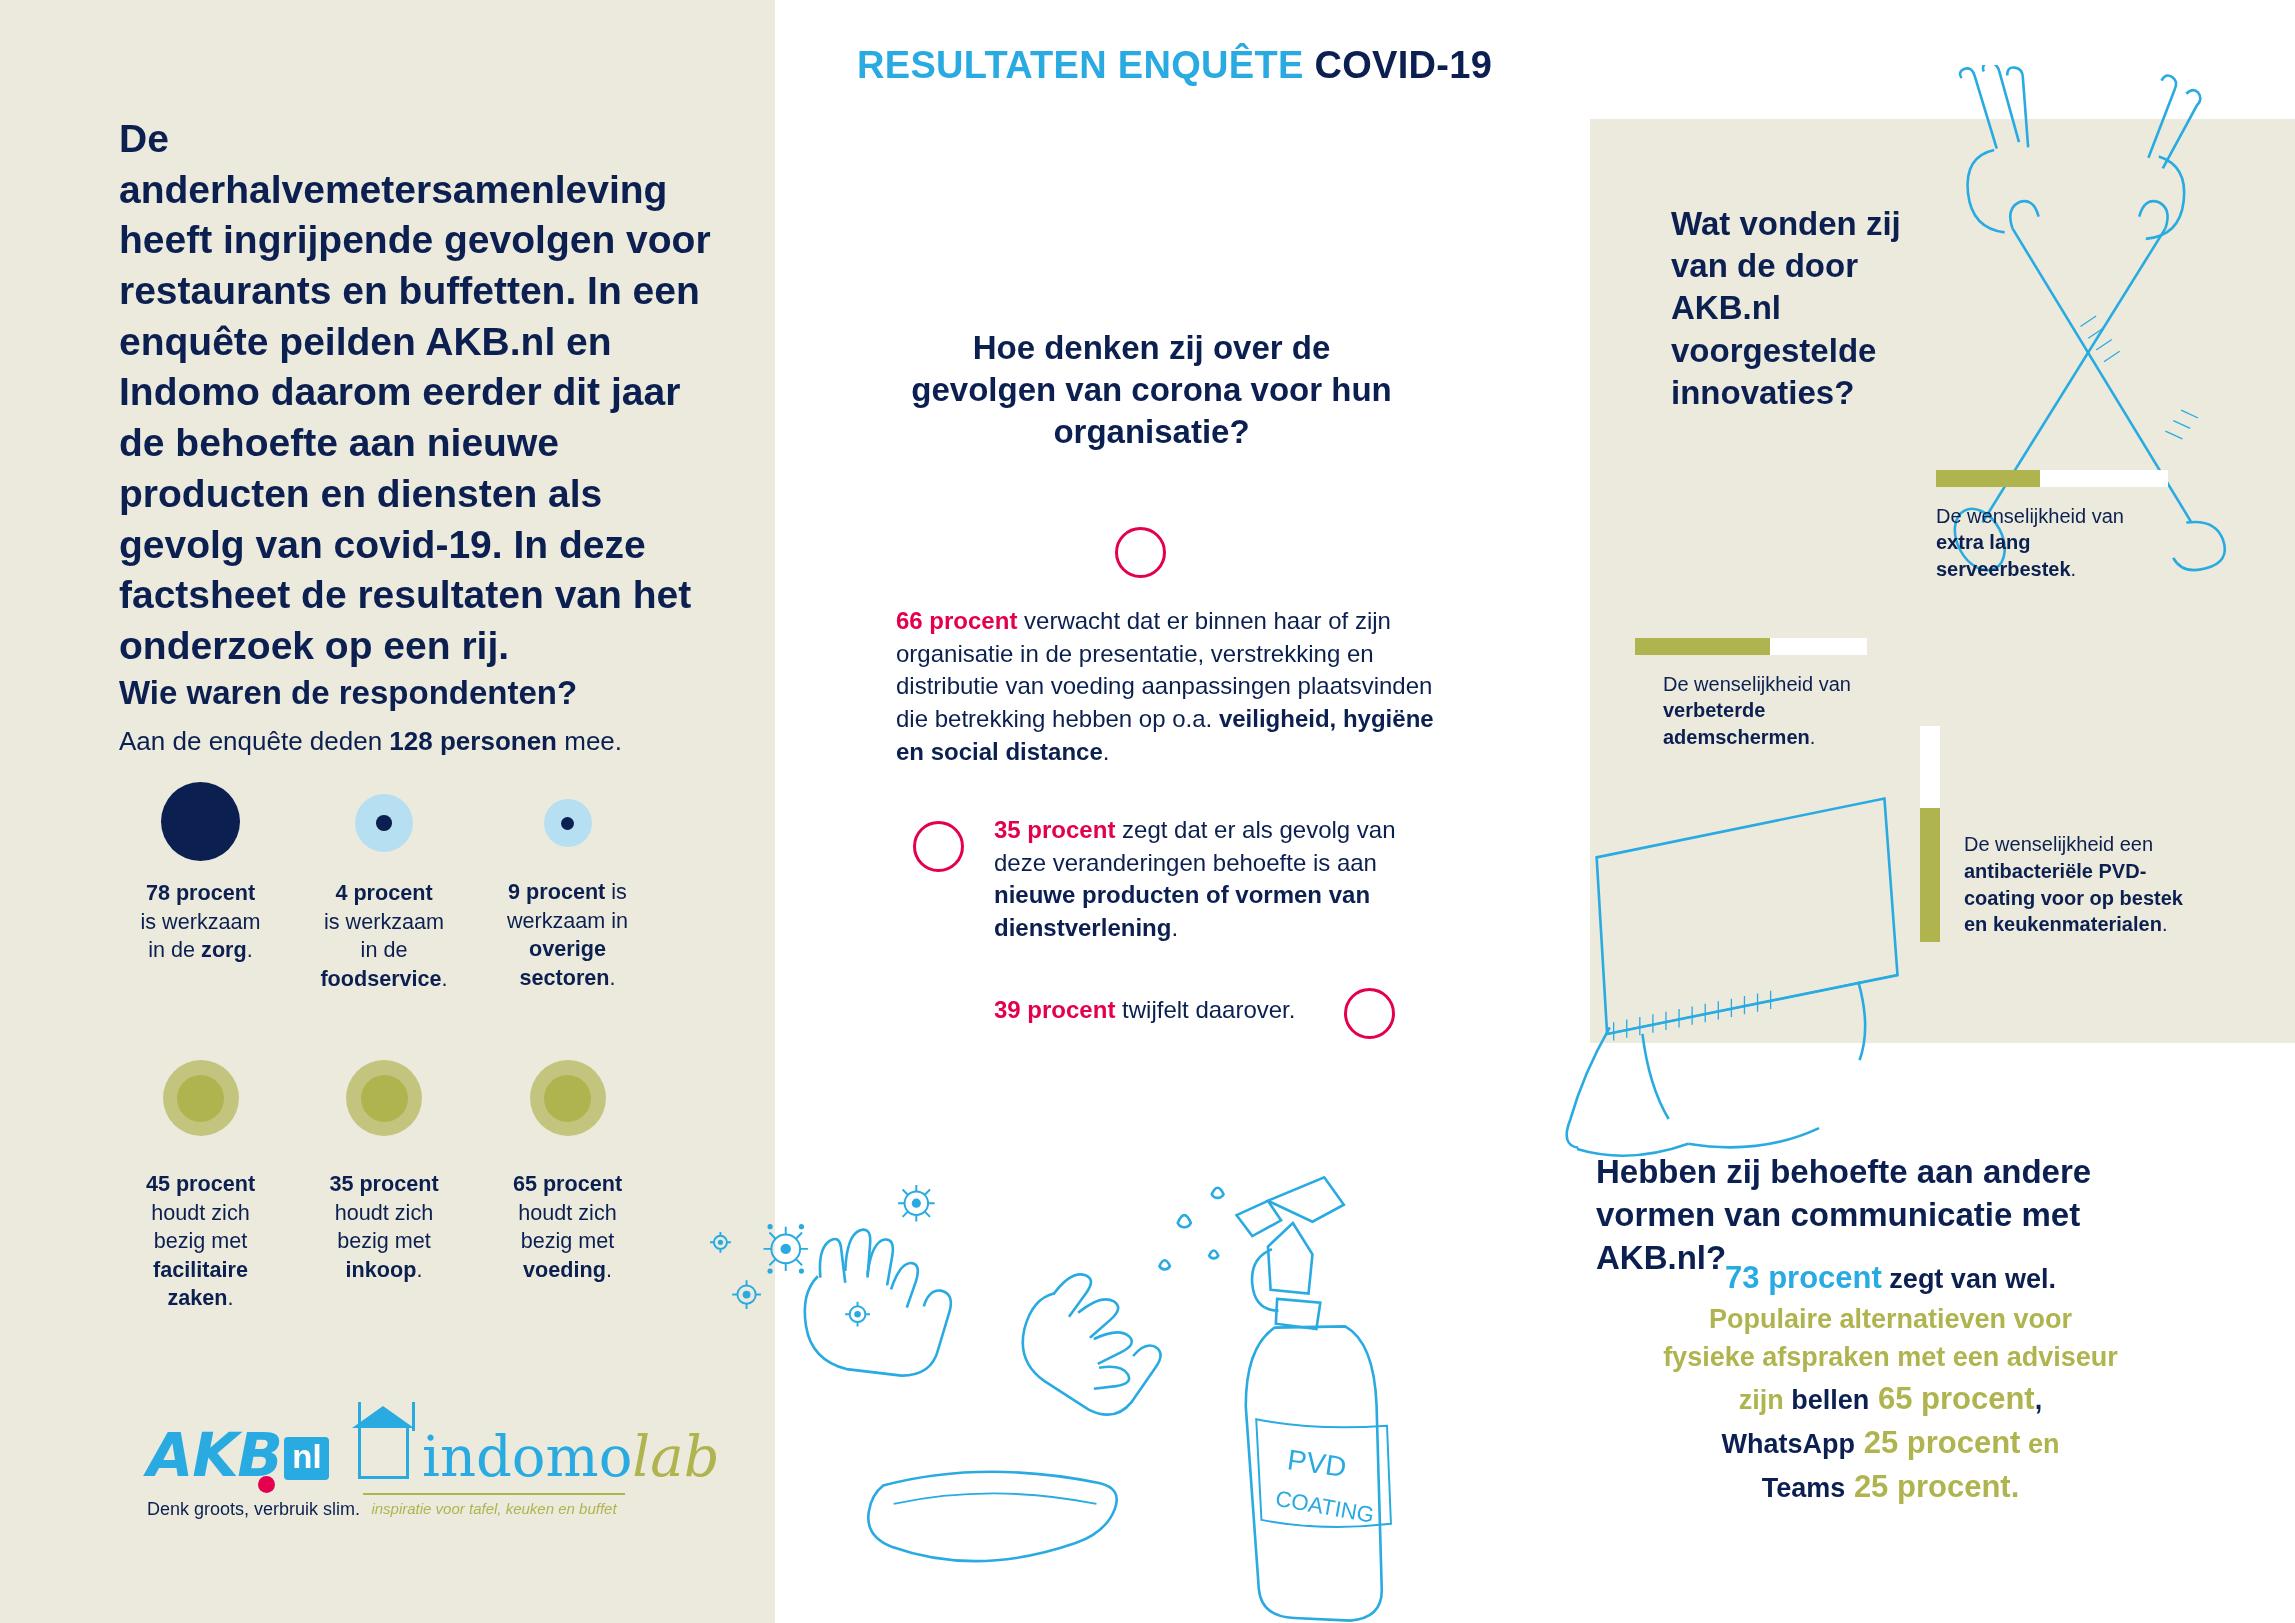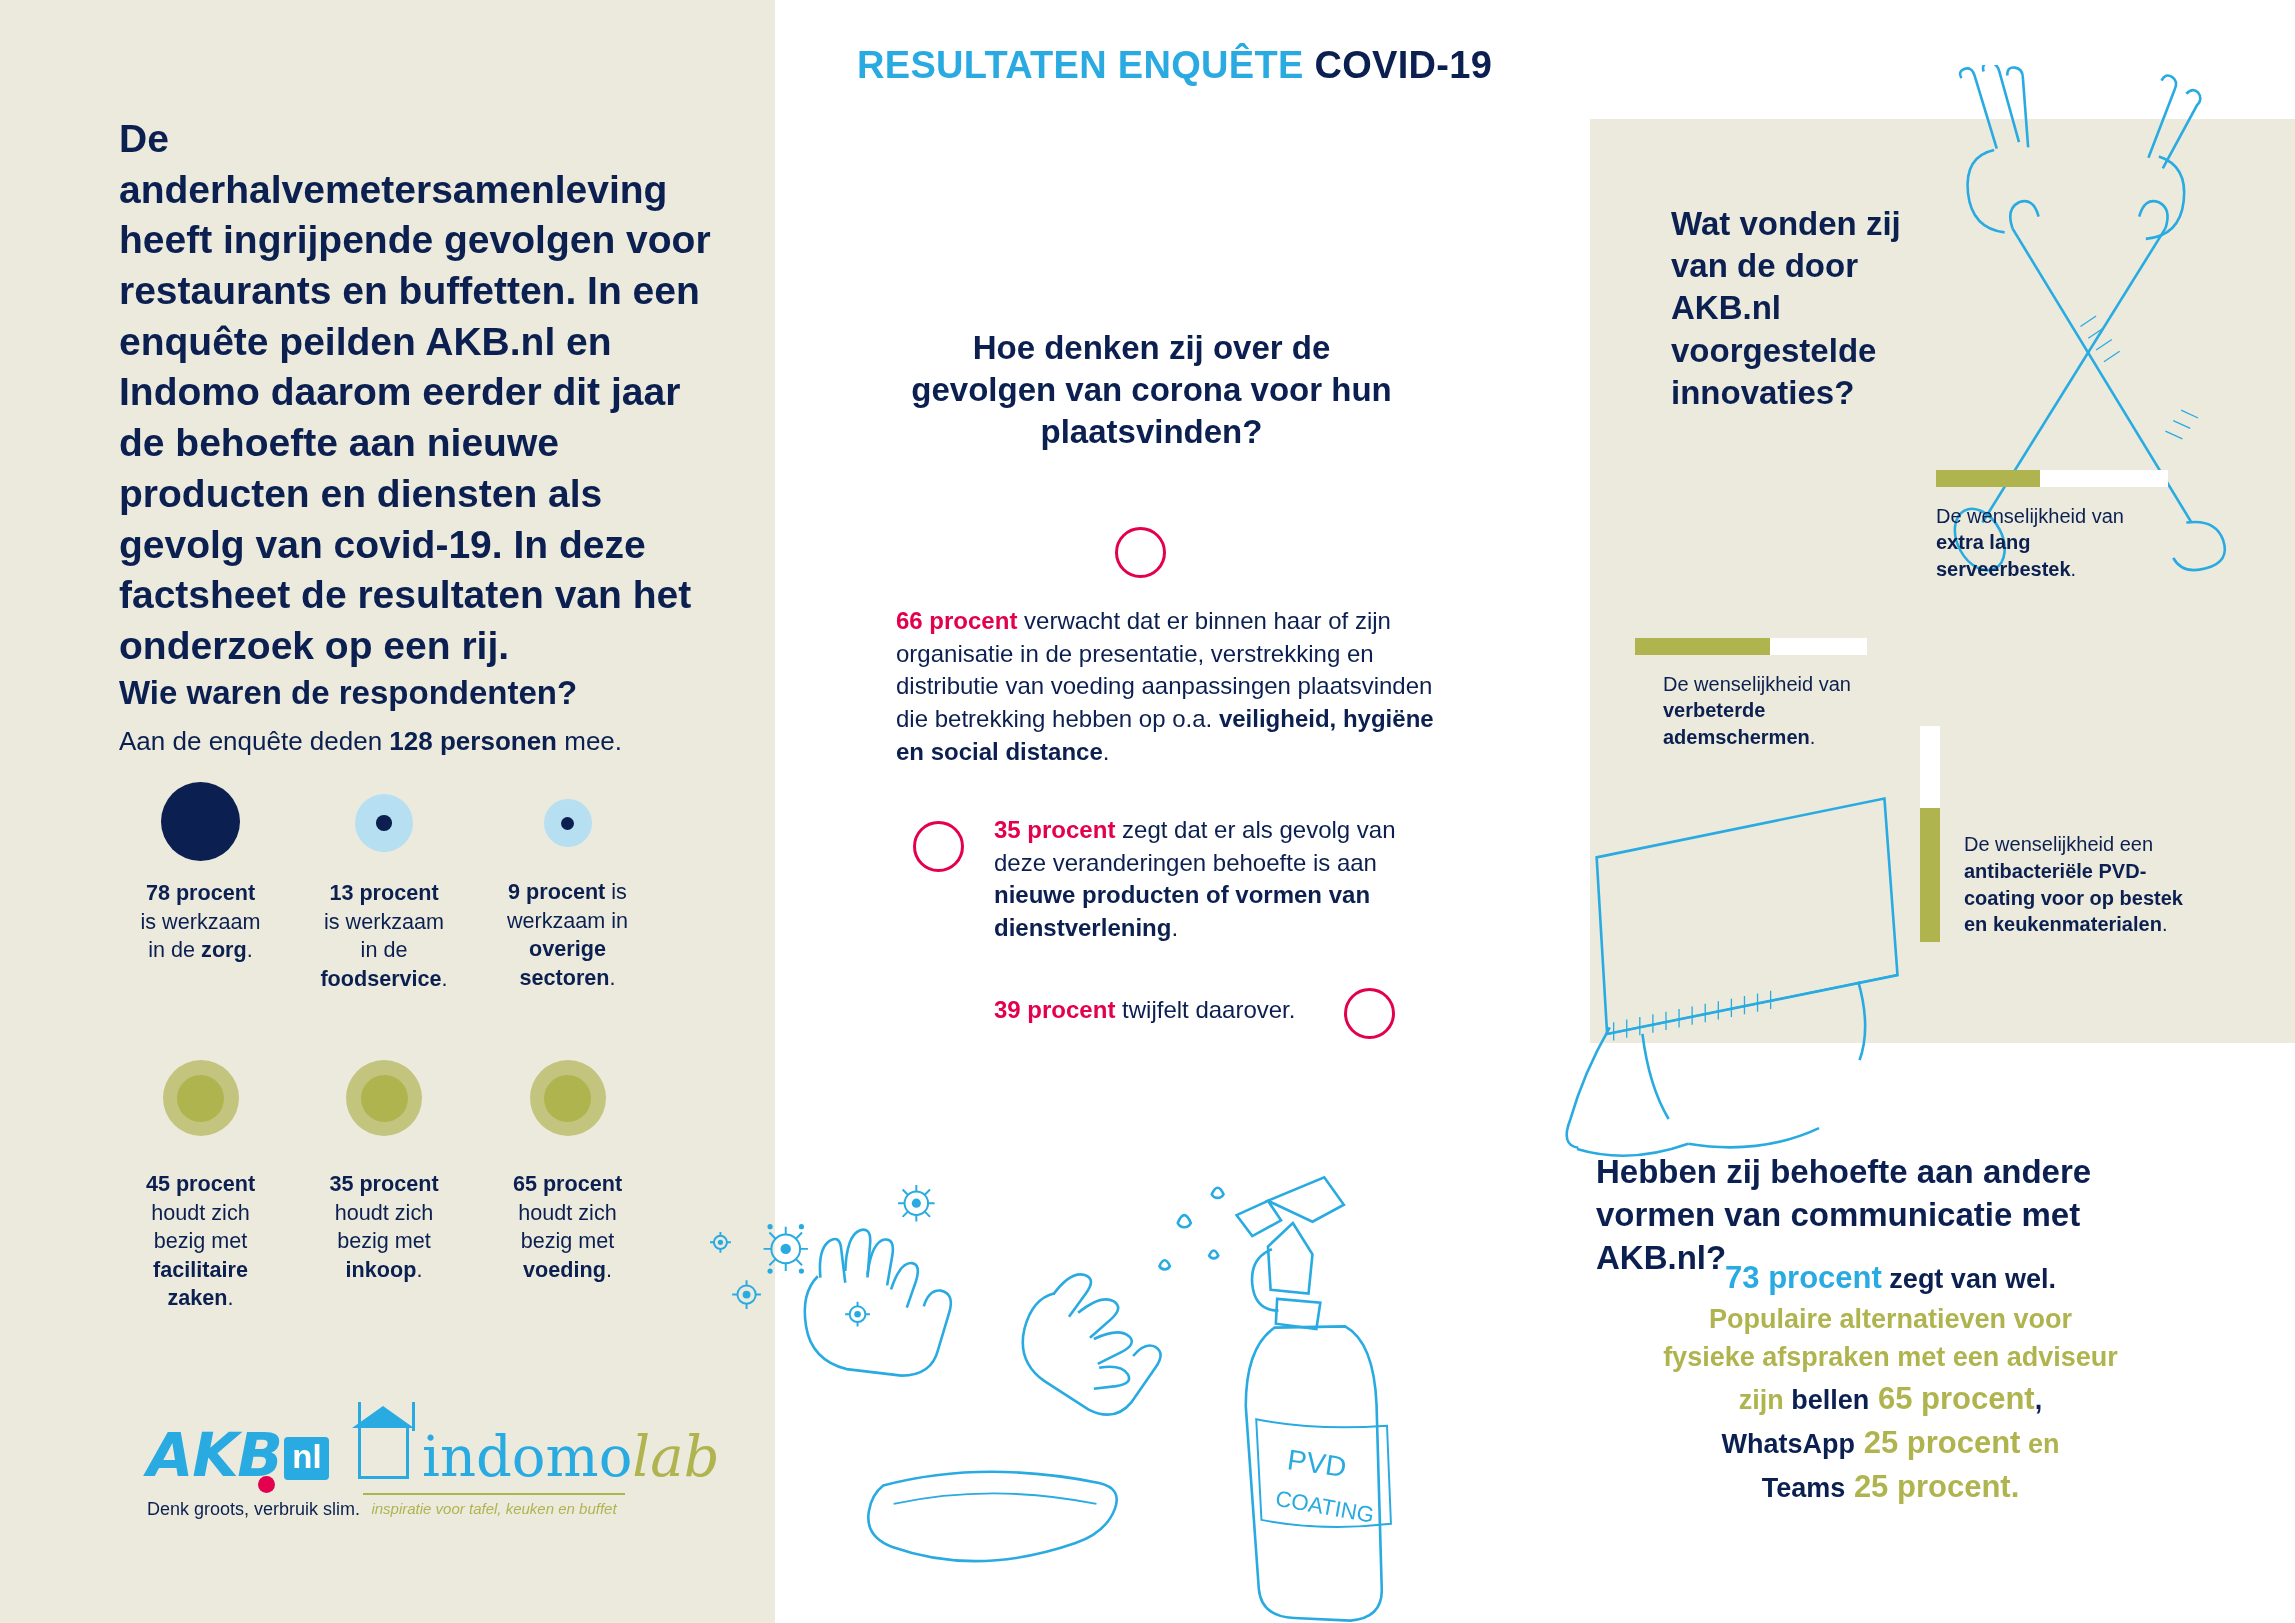--- a/index.html
+++ b/index.html
@@ -142,21 +142,21 @@
       <span>is werkzaam</span><br>
       <span>in de </span><b>zorg</b><span>.</span>
     </div>
   </div>
 
   <div class="dot-wrap" style="left:190px; top:11.8px; width:150px;">
     <div class="dot" style="width:58px;height:58px;background:#b6dff2;">
       <div class="inner" style="width:15.7px;height:15.7px;"></div>
     </div>
     <div class="dot-cap" style="margin-top:27.5px;">
-      <b>13 procent</b><br>
+      <b>4 procent</b><br>
       <span>is werkzaam</span><br>
       <span>in de </span><b>foodservice</b><span>.</span>
     </div>
   </div>
 
   <div class="dot-wrap" style="left:370px; top:17px; width:157px;">
     <div class="dot" style="width:48px;height:48px;background:#b6dff2;">
       <div class="inner" style="width:13px;height:13px;"></div>
     </div>
     <div class="dot-cap" style="margin-top:31px;">
@@ -223,21 +223,21 @@
       <span class="indomo-word">indomo</span><span class="indomo-word indomo-lab">lab</span>
     </div>
     <div class="indomo-tag">inspiratie voor tafel, keuken en buffet</div>
   </div>
 </div>
 
 <div id="main-title">
   <span class="t1">RESULTATEN ENQUÊTE </span><span class="t2">COVID-19</span>
 </div>
 
-<div id="mid-title">Hoe denken zij over de gevolgen van corona voor hun plaatsvinden?</div>
+<div id="mid-title">Hoe denken zij over de gevolgen van corona voor hun organisatie?</div>
 
 <div class="circle-o" style="left:1115px; top:527px;"></div>
 <div class="mid-block" style="left:896px; top:605px; width:550px;">
   <span class="pct-red">66 procent</span><span> verwacht dat er binnen haar of zijn organisatie in de presentatie, verstrekking en distributie van voeding aanpassingen plaatsvinden die betrekking hebben op o.a. </span><b>veiligheid, hygiëne en social distance</b><span>.</span>
 </div>
 
 <div class="circle-o" style="left:913px; top:821px;"></div>
 <div class="mid-block" style="left:994px; top:814px; width:458px;">
   <span class="pct-red">35 procent</span><span> zegt dat er als gevolg van deze veranderingen behoefte is aan </span><b>nieuwe producten of vormen van dienstverlening</b><span>.</span>
 </div>

